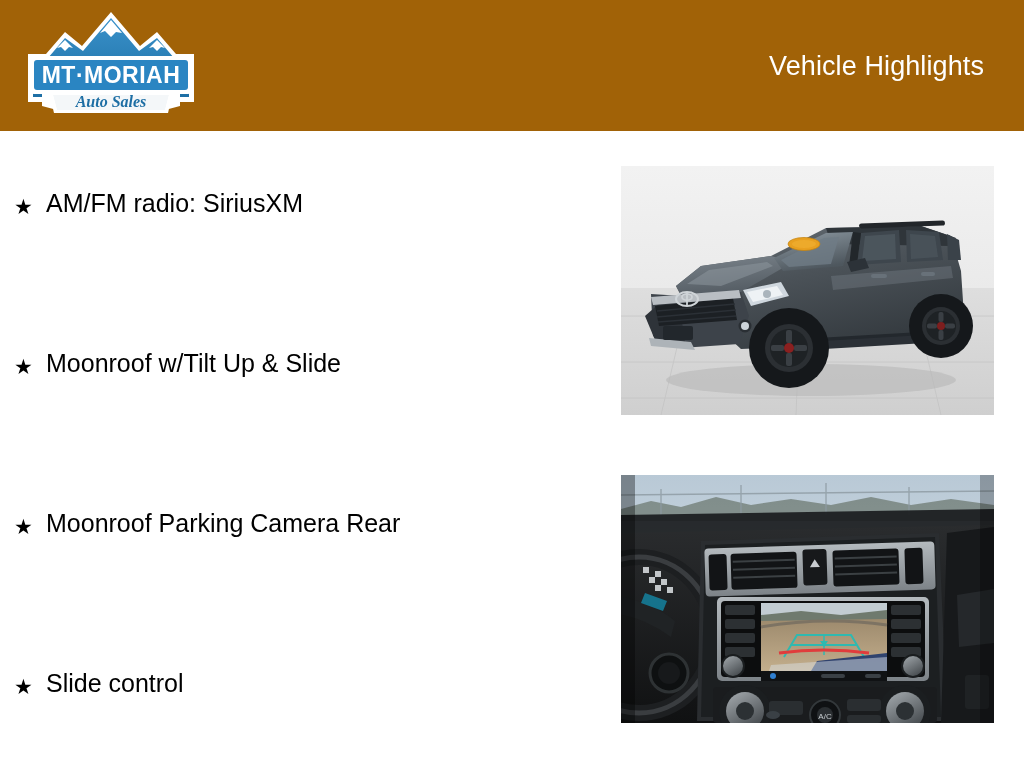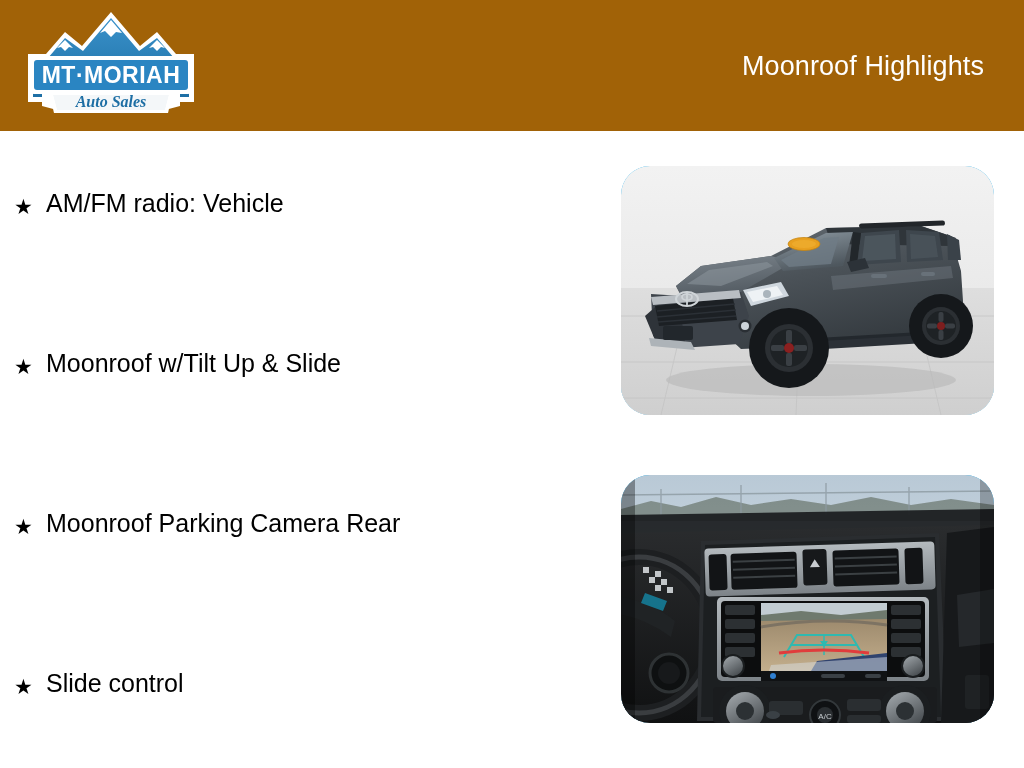--- a/index.html
+++ b/index.html
@@ -72,21 +72,20 @@
     line-height: 1.1;
     color: #000000;
     white-space: nowrap;
   }
 
   
   .photo {
     position: absolute;
     overflow: hidden;
     background: #0ea5e9;
-    border-radius: 29px;
   }
   .photo svg { display: block; }
 
   #photo-exterior {
     left: 621px;
     top: 166px;
     width: 373px;
     height: 249px;
   }
   #photo-dash {
@@ -124,28 +123,28 @@
       <text x="95" y="77" text-anchor="middle" font-family="'Liberation Sans', sans-serif" font-size="23" font-weight="bold" fill="#ffffff" letter-spacing="0.5">MT·MORIAH</text>
 
       <path d="M33 86 L157 86 L152 107 L38 107 Z" fill="#ffffff"></path>
       <path d="M37 89 L153 89 L149 104 L41 104 Z" fill="#f4f7f9"></path>
       <path d="M26 84 L37 89 L41 104 L26 100 Z" fill="#ffffff"></path>
       <path d="M164 84 L153 89 L149 104 L164 100 Z" fill="#ffffff"></path>
       <text x="95" y="101" text-anchor="middle" font-family="'Liberation Serif', serif" font-size="16" font-style="italic" font-weight="bold" fill="#1d6ea4">Auto Sales</text>
     </svg>
   </div>
 
-  <div class="header-title">Moonroof Highlights</div>
+  <div class="header-title">Vehicle Highlights</div>
 </div>
 
 <div class="features">
 
   <div class="feature-row">
     <span class="bullet">★</span>
-    <span class="label">AM/FM radio: Vehicle</span>
+    <span class="label">AM/FM radio: SiriusXM</span>
   </div>
 
   <div class="feature-row">
     <span class="bullet">★</span>
     <span class="label">Moonroof w/Tilt Up &amp; Slide</span>
   </div>
 
   <div class="feature-row">
     <span class="bullet">★</span>
     <span class="label">Moonroof Parking Camera Rear</span>

